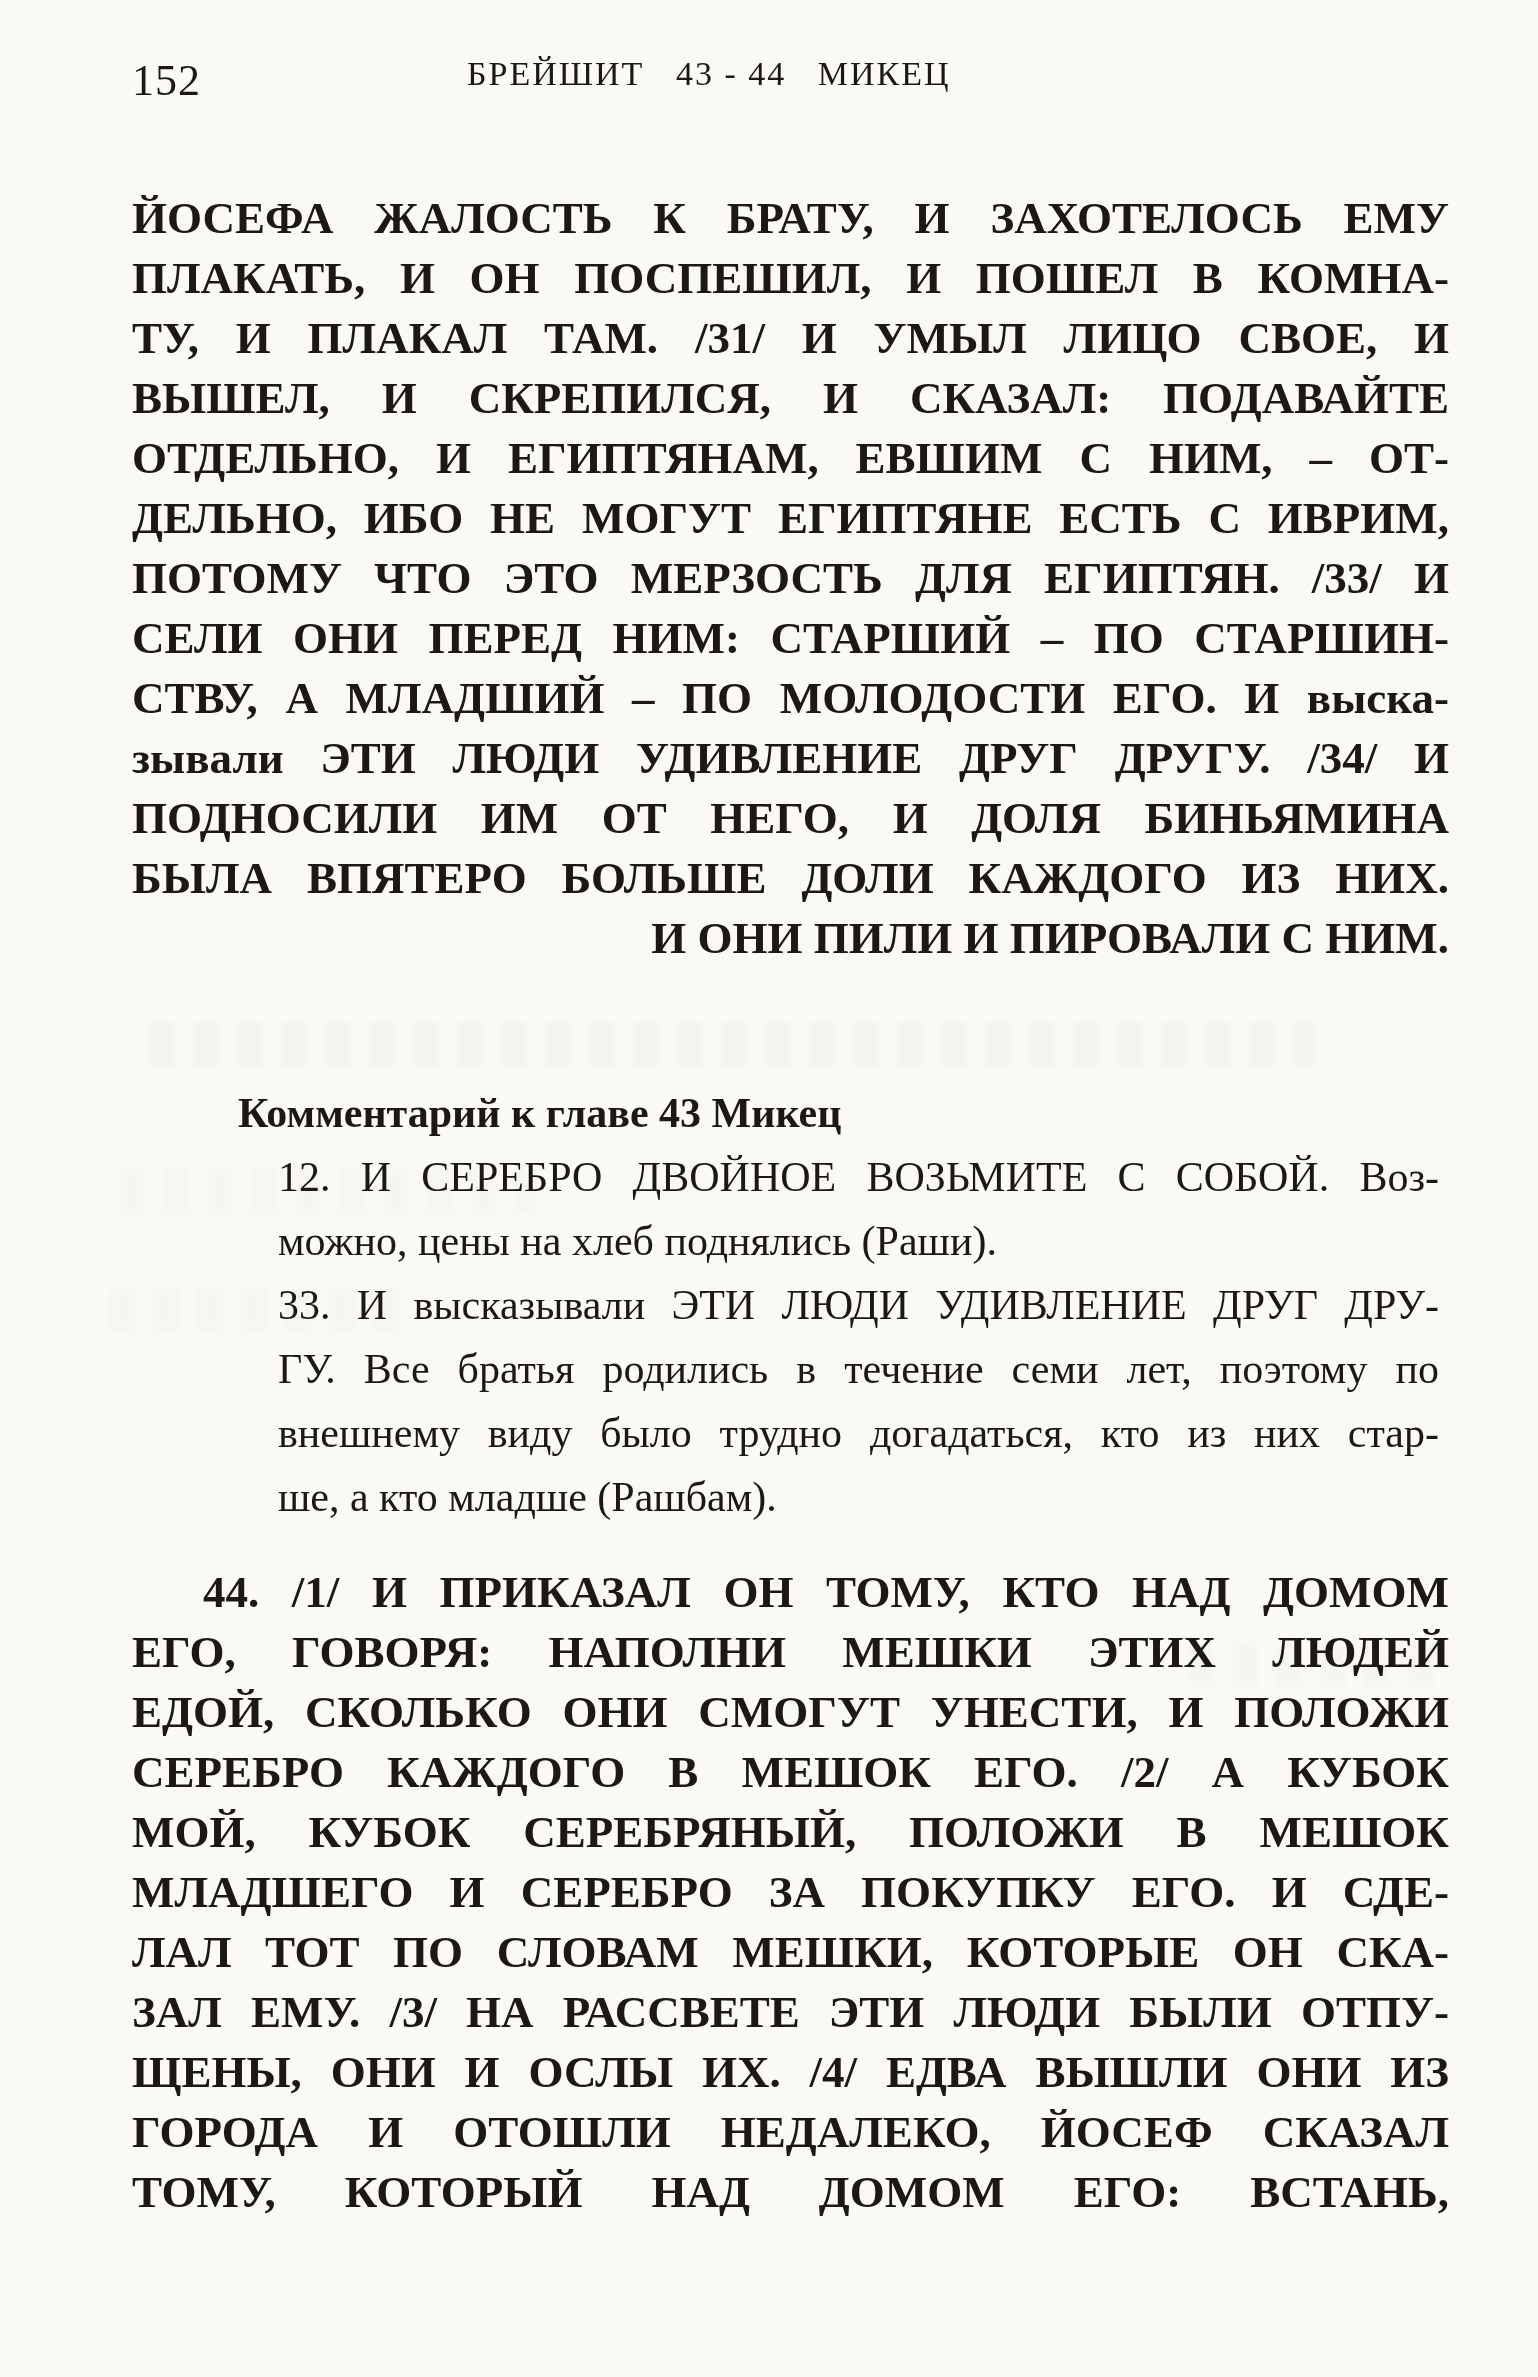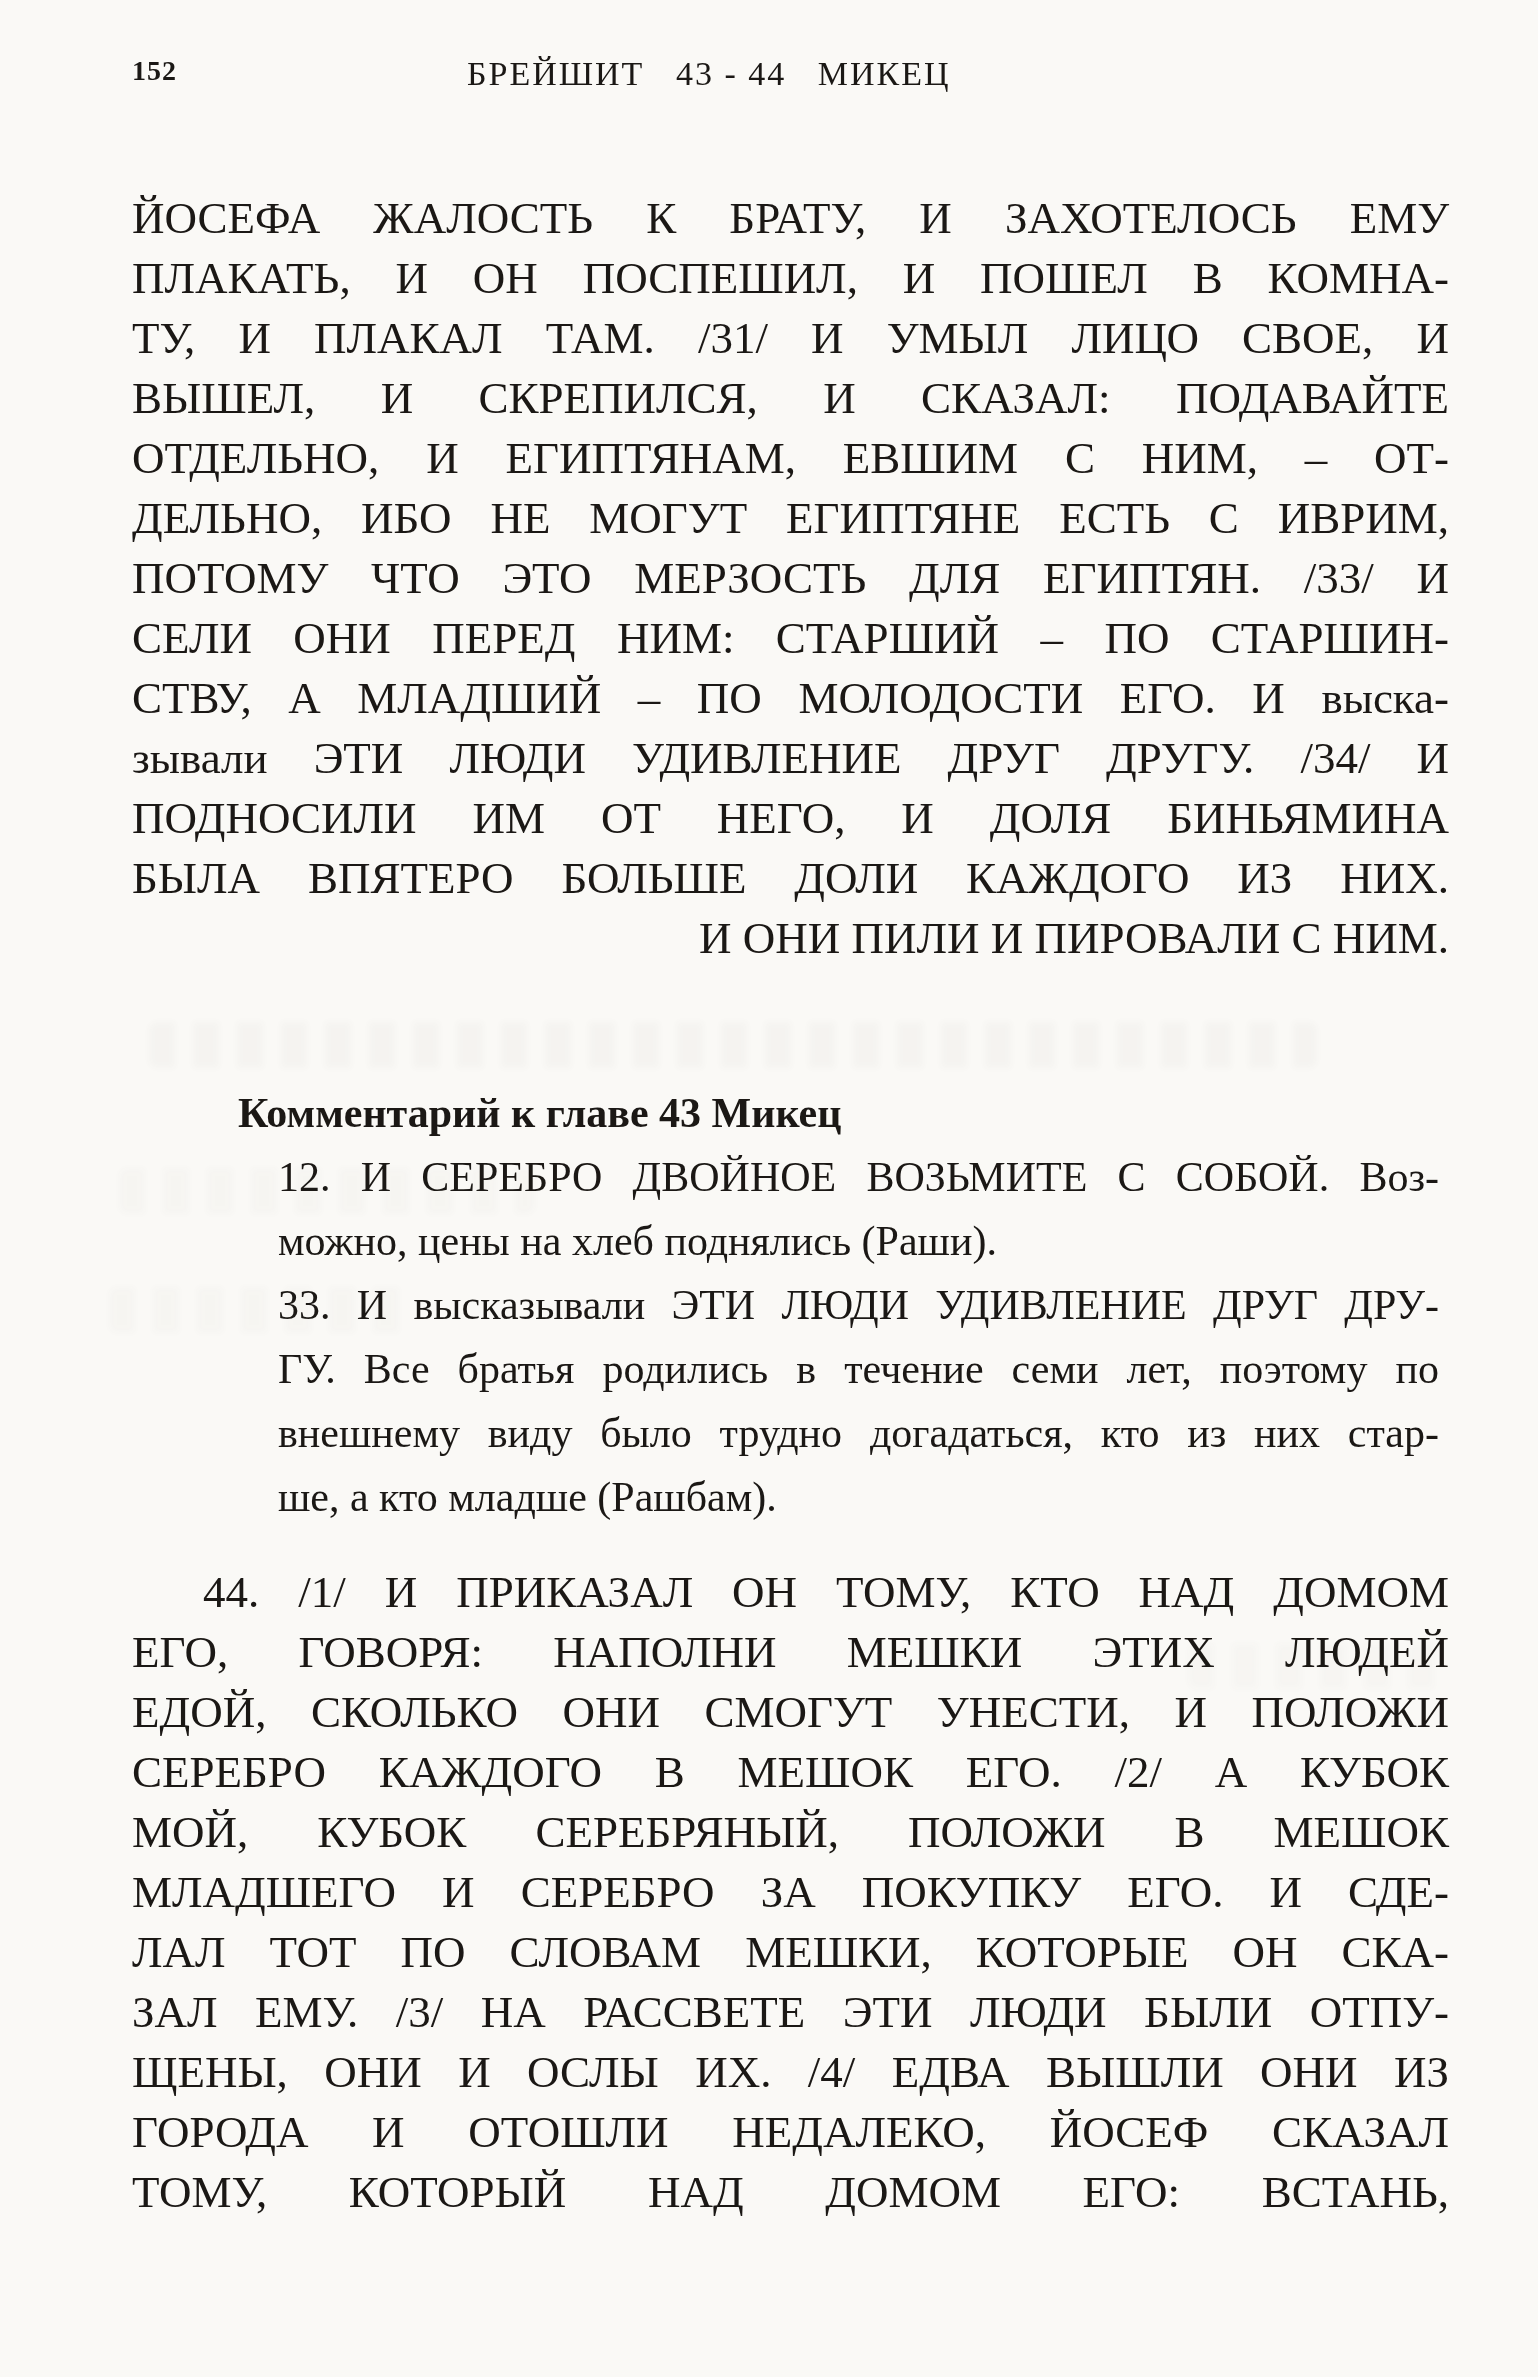--- a/index.html
+++ b/index.html
@@ -12,31 +12,31 @@
     position:relative;
     width:1538px;height:2377px;
     background:
       radial-gradient(ellipse 120% 100% at 50% 45%, #faf9f6 70%, #f3f1ec 100%);
     color:#1b1815;
     overflow:hidden;
   }
   
   .page-number{
     position:absolute;left:132px;top:55px;
-    font-size:28px;font-weight:bold;letter-spacing:1px;
+    font-size:44px;font-weight:normal;letter-spacing:1px;
   }
   .header-title{
     position:absolute;left:467px;top:55px;
     font-size:34px;font-weight:normal;
     letter-spacing:2px;white-space:pre;
   }
   
   .verse-block{
     position:absolute;left:132px;width:1317px;
-    font-size:45px;font-weight:normal;
+    font-size:45px;font-weight:bold;
   }
   #verse43{top:188px;}
   #verse44{top:1562px;}
   .verse-block .line{
     height:60px;line-height:60px;white-space:nowrap;text-align:right;
   }
   
   .commentary-block{
     position:absolute;left:238px;top:1081px;width:1201px;
     font-size:42px;font-weight:normal;

